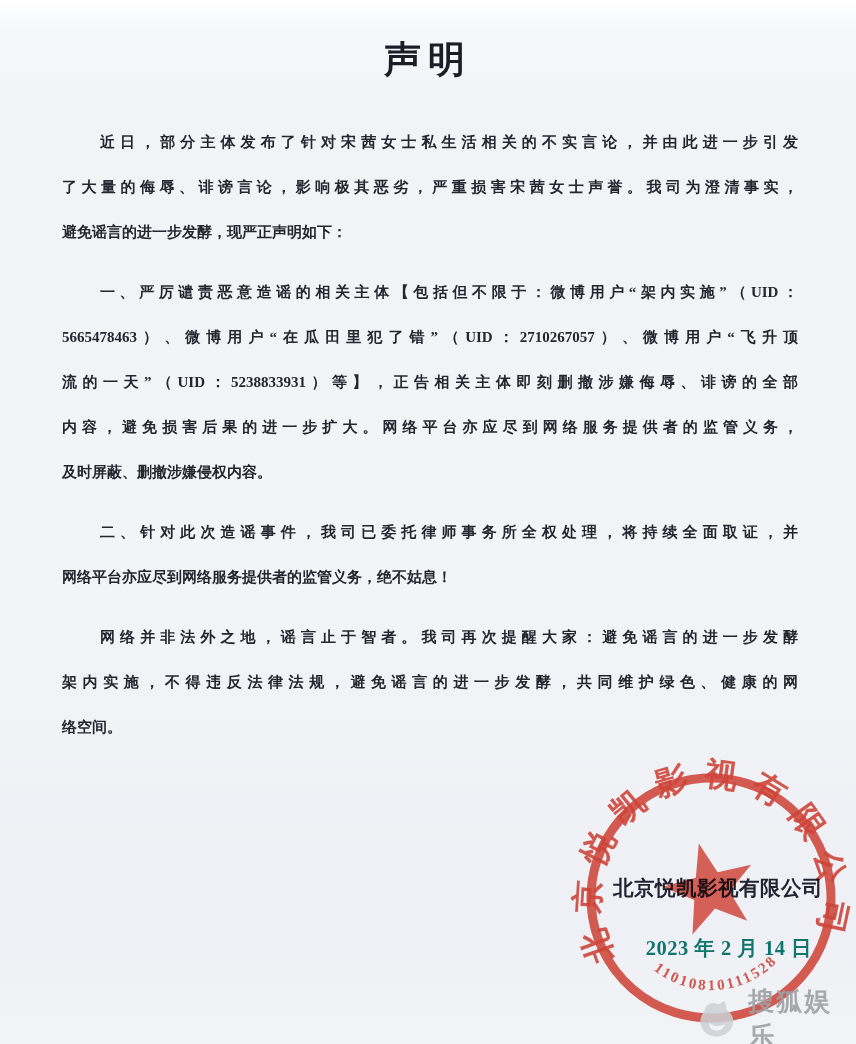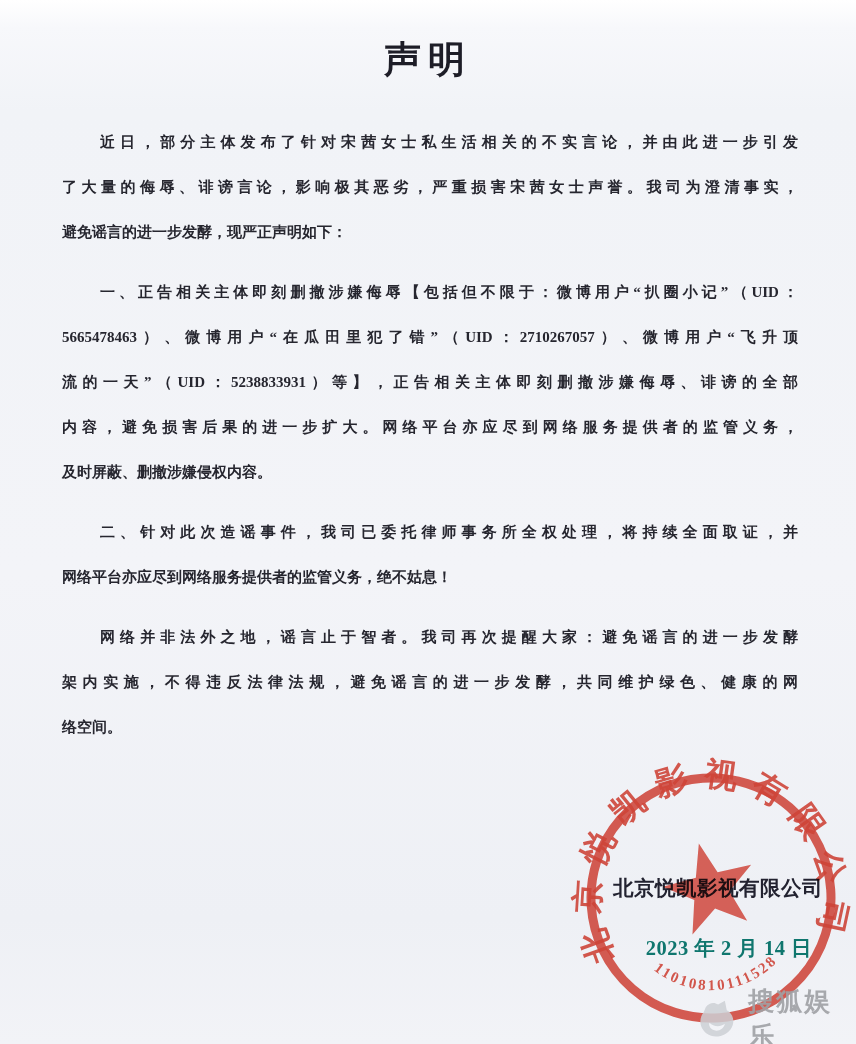--- a/index.html
+++ b/index.html
@@ -68,21 +68,21 @@
 
   <div class="title">声明</div>
 
   <div class="content">
     <div class="para">
       <div class="line indent">近日，部分主体发布了针对宋茜女士私生活相关的不实言论，并由此进一步引发</div>
       <div class="line">了大量的侮辱、诽谤言论，影响极其恶劣，严重损害宋茜女士声誉。我司为澄清事实，</div>
       <div class="line last">避免谣言的进一步发酵，现严正声明如下：</div>
     </div>
     <div class="para">
-      <div class="line indent">一、正告相关主体即刻删撤涉嫌侮辱【包括但不限于：微博用户“扒圈小记”（UID：</div>
+      <div class="line indent">一、严厉谴责恶意造谣的相关主体【包括但不限于：微博用户“架内实施”（UID：</div>
       <div class="line">5665478463）、微博用户“在瓜田里犯了错”（UID：2710267057）、微博用户“飞升顶</div>
       <div class="line">流的一天”（UID：5238833931）等】，正告相关主体即刻删撤涉嫌侮辱、诽谤的全部</div>
       <div class="line">内容，避免损害后果的进一步扩大。网络平台亦应尽到网络服务提供者的监管义务，</div>
       <div class="line last">及时屏蔽、删撤涉嫌侵权内容。</div>
     </div>
     <div class="para">
       <div class="line indent">二、针对此次造谣事件，我司已委托律师事务所全权处理，将持续全面取证，并</div>
       <div class="line last">网络平台亦应尽到网络服务提供者的监管义务，绝不姑息！</div>
     </div>
     <div class="para">

